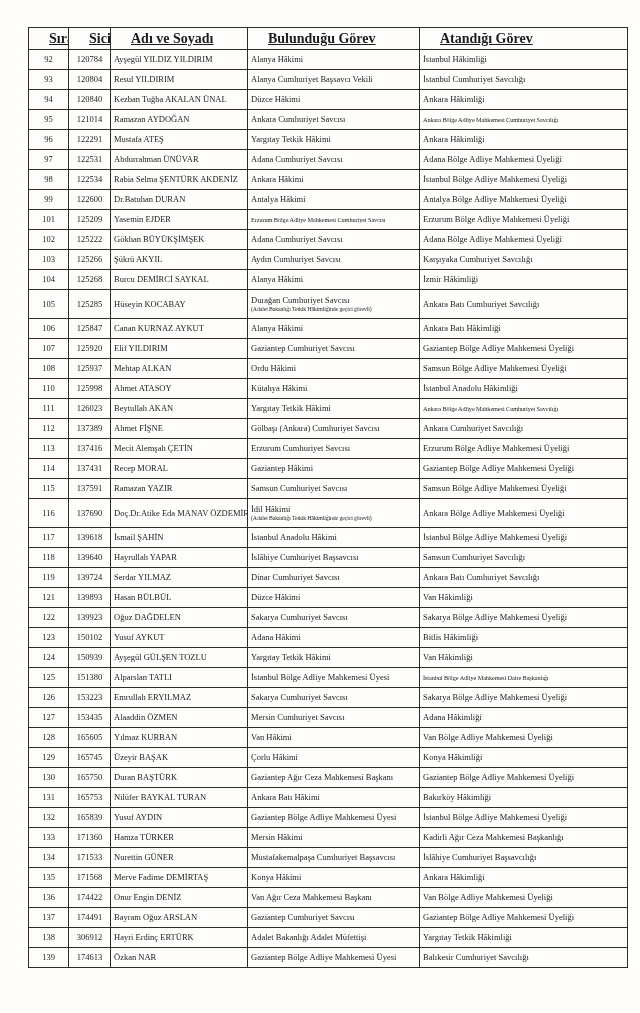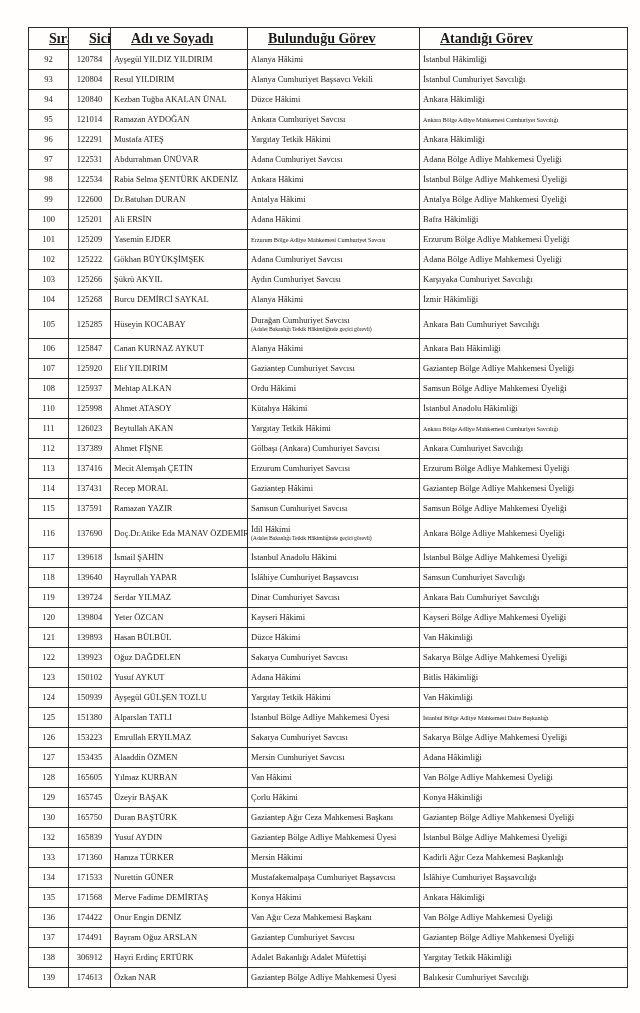--- a/index.html
+++ b/index.html
@@ -116,27 +116,20 @@
           <td class="c-atanan"><span>İstanbul Bölge Adliye Mahkemesi Üyeliği</span></td>
         </tr>
         <tr>
           <td class="c-sira">99</td>
           <td class="c-sicil">122600</td>
           <td class="c-ad">Dr.Batuhan DURAN</td>
           <td class="c-gorev"><span>Antalya Hâkimi</span></td>
           <td class="c-atanan"><span>Antalya Bölge Adliye Mahkemesi Üyeliği</span></td>
         </tr>
         <tr>
-          <td class="c-sira">100</td>
-          <td class="c-sicil">125201</td>
-          <td class="c-ad">Ali ERSİN</td>
-          <td class="c-gorev"><span>Adana Hâkimi</span></td>
-          <td class="c-atanan"><span>Bafra Hâkimliği</span></td>
-        </tr>
-        <tr>
           <td class="c-sira">101</td>
           <td class="c-sicil">125209</td>
           <td class="c-ad">Yasemin EJDER</td>
           <td class="c-gorev"><span class="small">Erzurum Bölge Adliye Mahkemesi Cumhuriyet Savcısı</span></td>
           <td class="c-atanan"><span>Erzurum Bölge Adliye Mahkemesi Üyeliği</span></td>
         </tr>
         <tr>
           <td class="c-sira">102</td>
           <td class="c-sicil">125222</td>
           <td class="c-ad">Gökhan BÜYÜKŞİMŞEK</td>
@@ -249,27 +242,20 @@
           <td class="c-atanan"><span>Samsun Cumhuriyet Savcılığı</span></td>
         </tr>
         <tr>
           <td class="c-sira">119</td>
           <td class="c-sicil">139724</td>
           <td class="c-ad">Serdar YILMAZ</td>
           <td class="c-gorev"><span>Dinar Cumhuriyet Savcısı</span></td>
           <td class="c-atanan"><span>Ankara Batı Cumhuriyet Savcılığı</span></td>
         </tr>
         <tr>
-          <td class="c-sira">120</td>
-          <td class="c-sicil">139804</td>
-          <td class="c-ad">Yeter ÖZCAN</td>
-          <td class="c-gorev"><span>Kayseri Hâkimi</span></td>
-          <td class="c-atanan"><span>Kayseri Bölge Adliye Mahkemesi Üyeliği</span></td>
-        </tr>
-        <tr>
           <td class="c-sira">121</td>
           <td class="c-sicil">139893</td>
           <td class="c-ad">Hasan BÜLBÜL</td>
           <td class="c-gorev"><span>Düzce Hâkimi</span></td>
           <td class="c-atanan"><span>Van Hâkimliği</span></td>
         </tr>
         <tr>
           <td class="c-sira">122</td>
           <td class="c-sicil">139923</td>
           <td class="c-ad">Oğuz DAĞDELEN</td>
@@ -326,20 +312,27 @@
           <td class="c-atanan"><span>Konya Hâkimliği</span></td>
         </tr>
         <tr>
           <td class="c-sira">130</td>
           <td class="c-sicil">165750</td>
           <td class="c-ad">Duran BAŞTÜRK</td>
           <td class="c-gorev"><span>Gaziantep Ağır Ceza Mahkemesi Başkanı</span></td>
           <td class="c-atanan"><span>Gaziantep Bölge Adliye Mahkemesi Üyeliği</span></td>
         </tr>
         <tr>
+          <td class="c-sira">131</td>
+          <td class="c-sicil">165753</td>
+          <td class="c-ad">Nilüfer BAYKAL TURAN</td>
+          <td class="c-gorev"><span>Ankara Batı Hâkimi</span></td>
+          <td class="c-atanan"><span>Bakırköy Hâkimliği</span></td>
+        </tr>
+        <tr>
           <td class="c-sira">132</td>
           <td class="c-sicil">165839</td>
           <td class="c-ad">Yusuf AYDIN</td>
           <td class="c-gorev"><span>Gaziantep Bölge Adliye Mahkemesi Üyesi</span></td>
           <td class="c-atanan"><span>İstanbul Bölge Adliye Mahkemesi Üyeliği</span></td>
         </tr>
         <tr>
           <td class="c-sira">133</td>
           <td class="c-sicil">171360</td>
           <td class="c-ad">Hamza TÜRKER</td>

